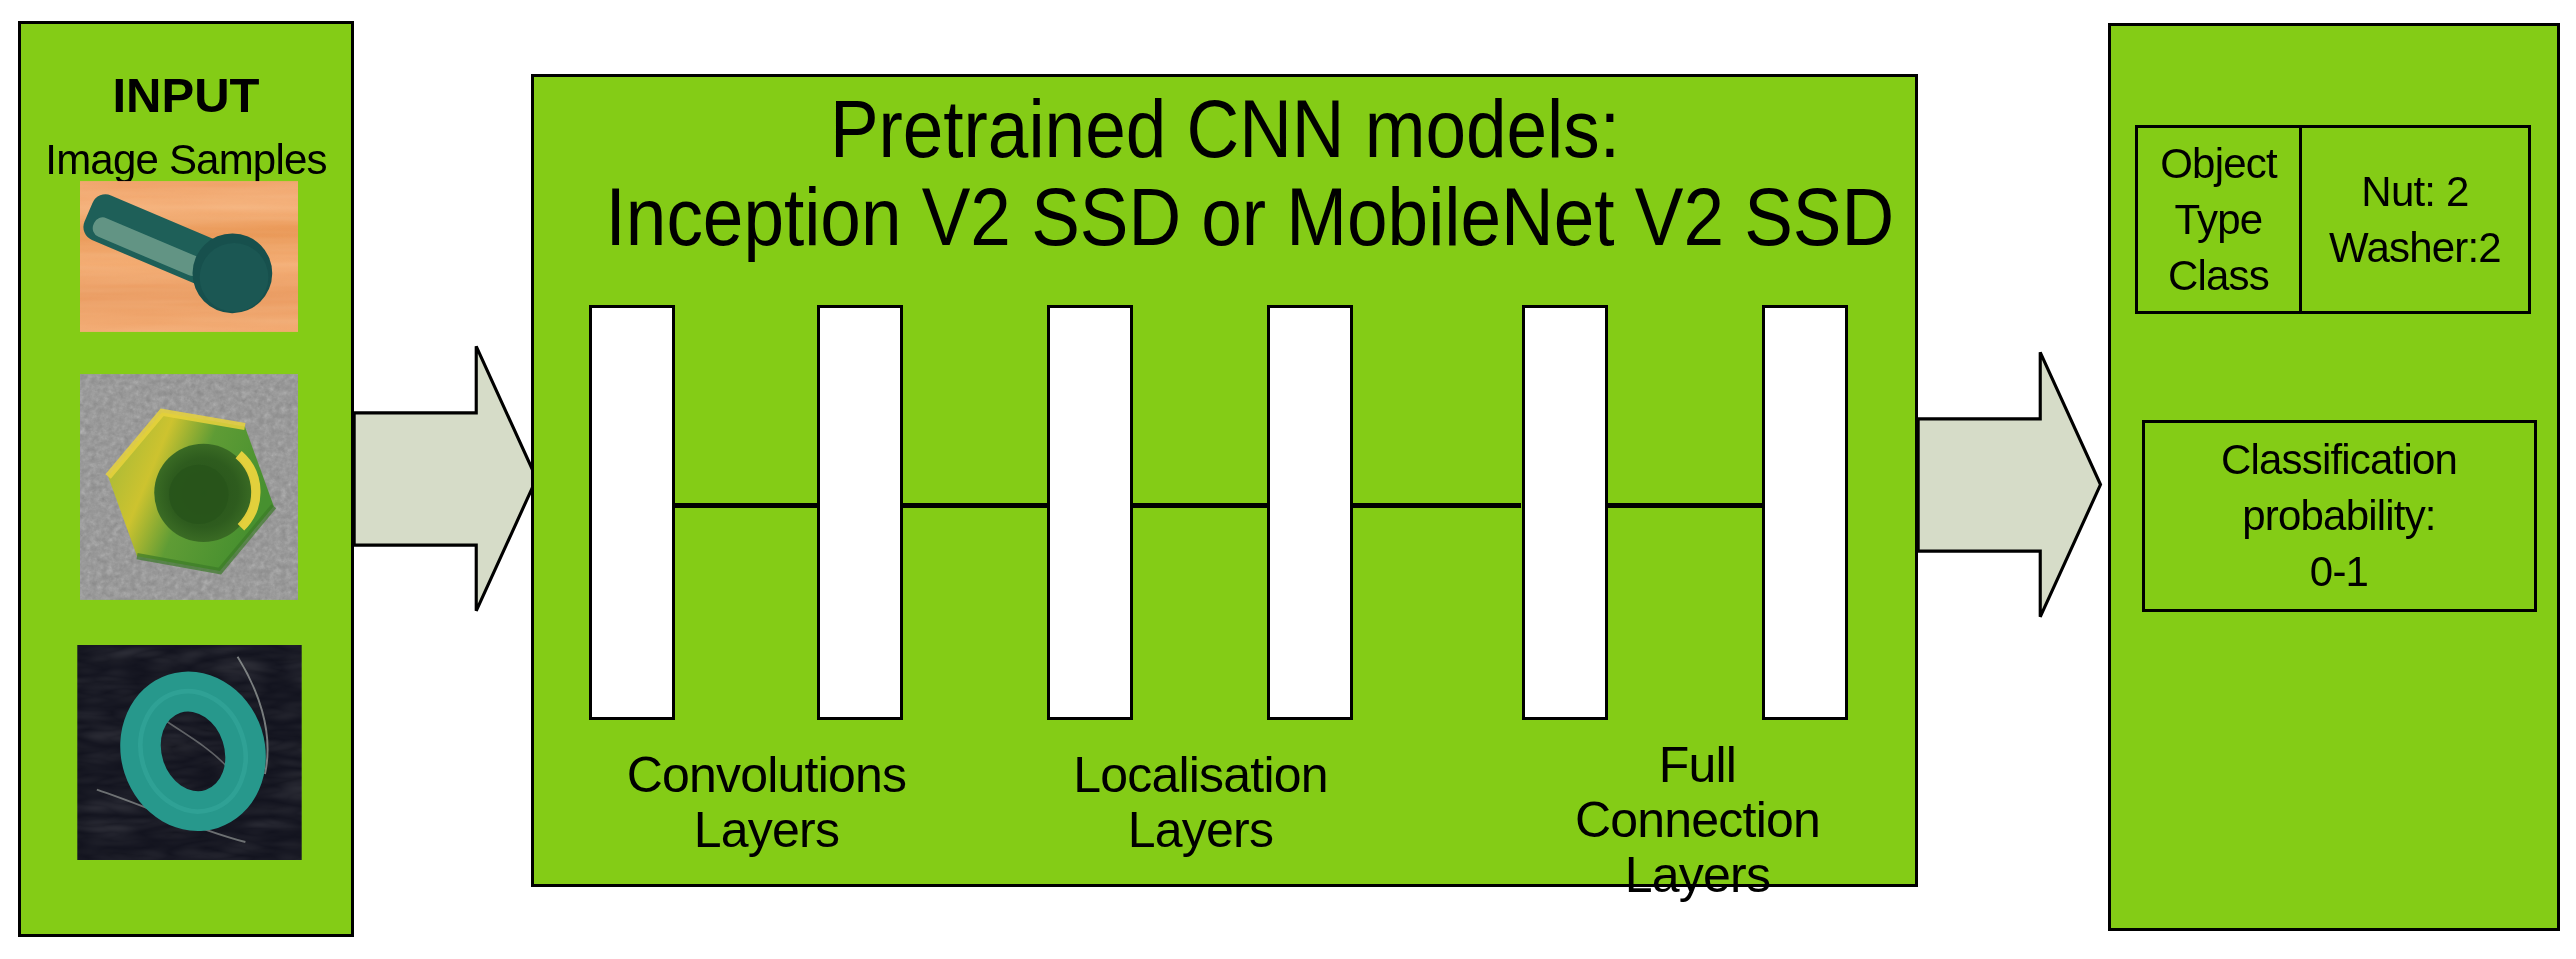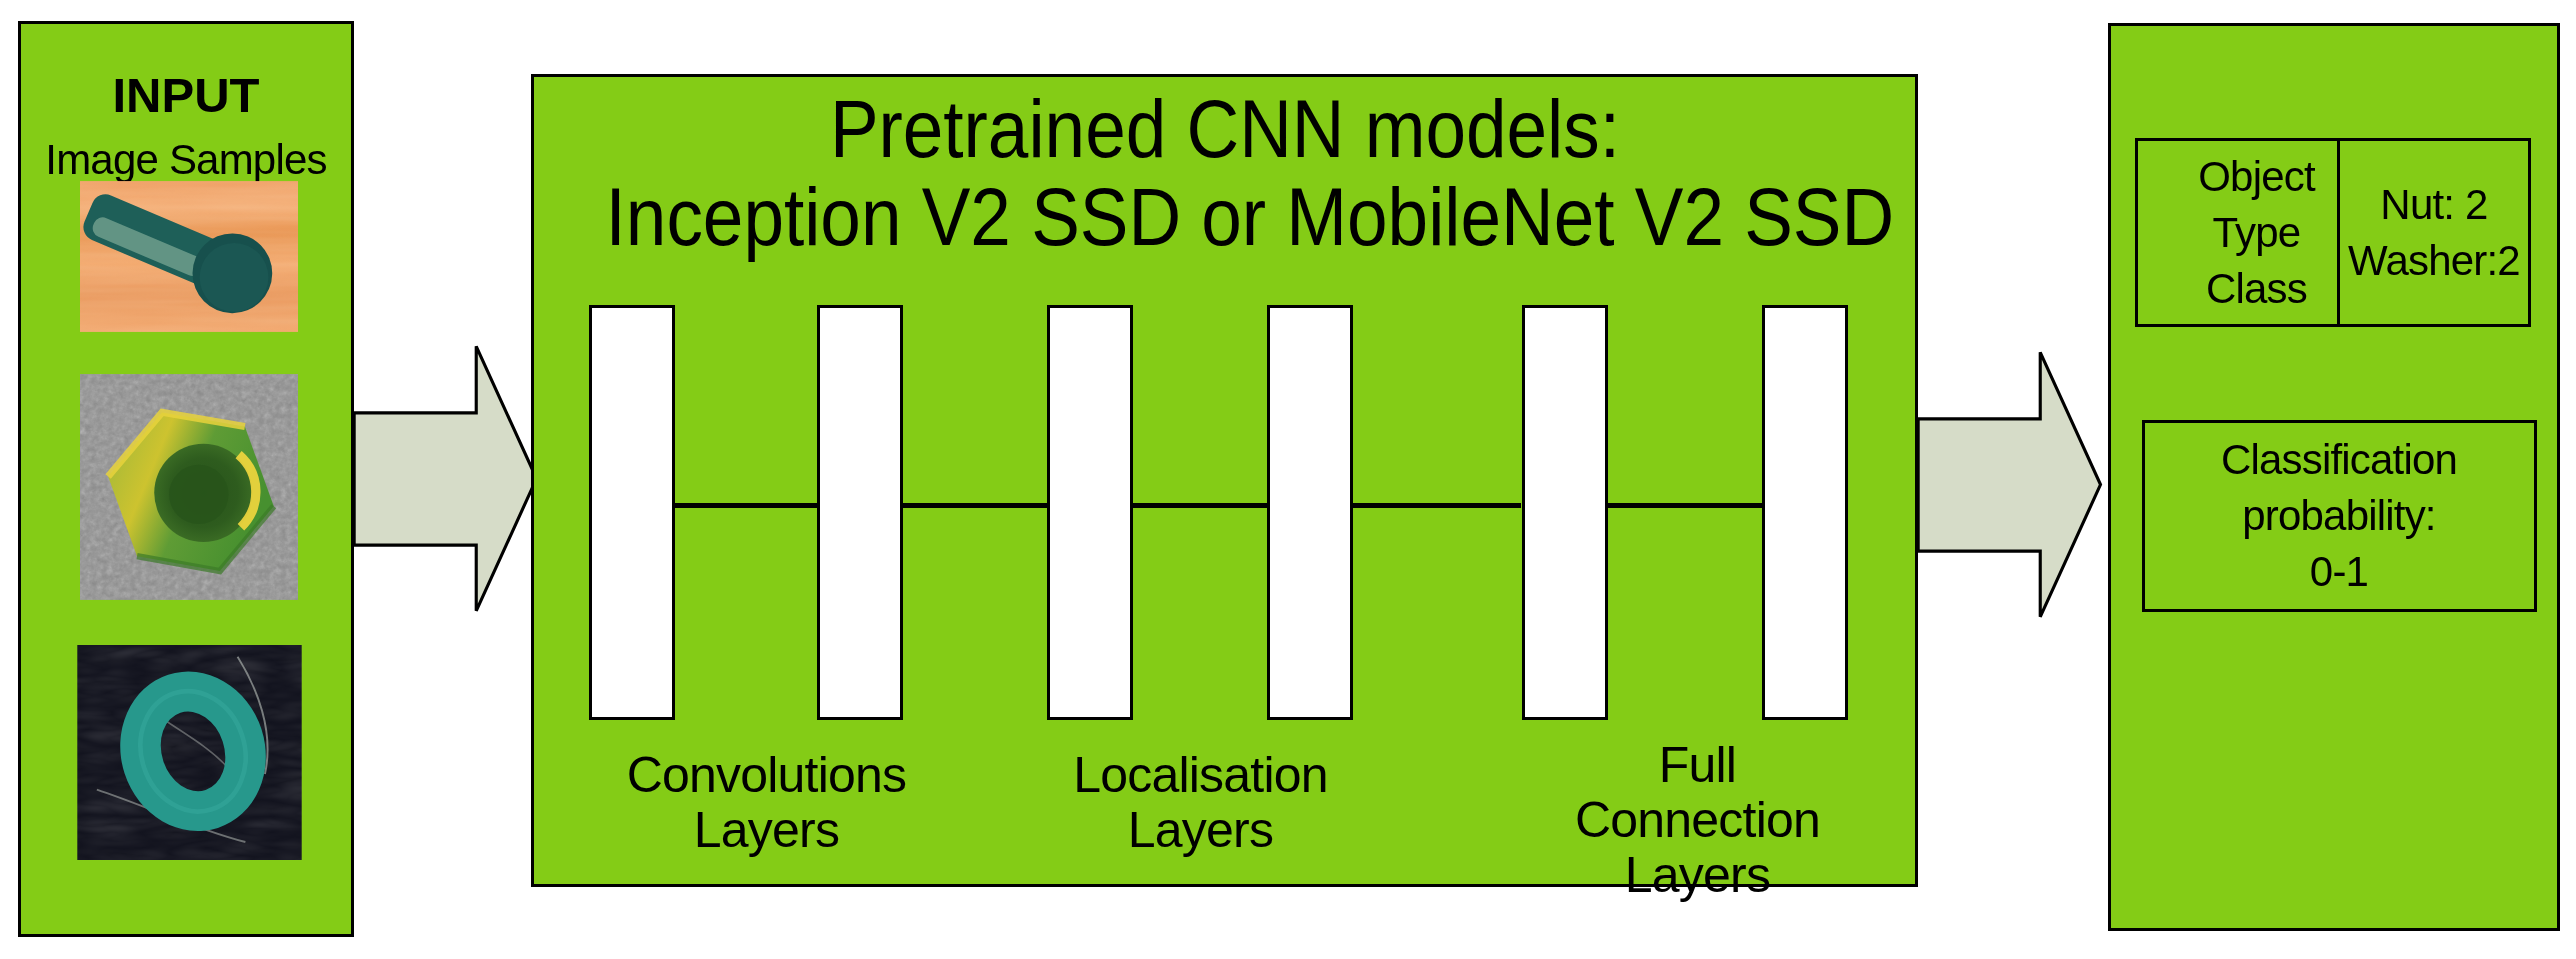--- a/index.html
+++ b/index.html
@@ -58,26 +58,25 @@
     line-height: 55px;
     letter-spacing: -0.8px;
     text-align: center;
   }
 
   
   #output-panel { left: 2108px; top: 23px; width: 452px; height: 908px; }
   .output-title { left: 0; top: 64px; width: 100%; font-size: 52px; font-weight: bold; line-height: 58px; }
   .class-table {
     position: absolute;
-    left: 24px; top: 112px;
+    left: 24px; top: 99px;
     width: 396px; height: 189px;
     border: 3.1px solid #000;
     box-sizing: border-box;
     display: flex;
-    padding-left: 38px;
   }
   .class-table .cell {
     display: flex;
     flex-direction: column;
     justify-content: center;
     text-align: center;
     font-size: 42px;
     line-height: 56px;
     letter-spacing: -0.8px;
   }

